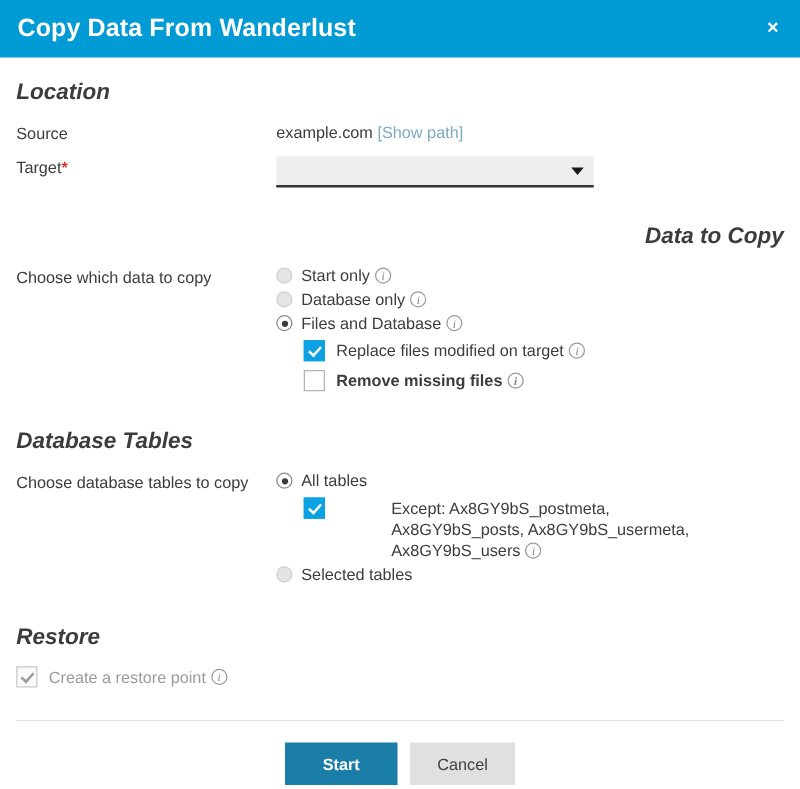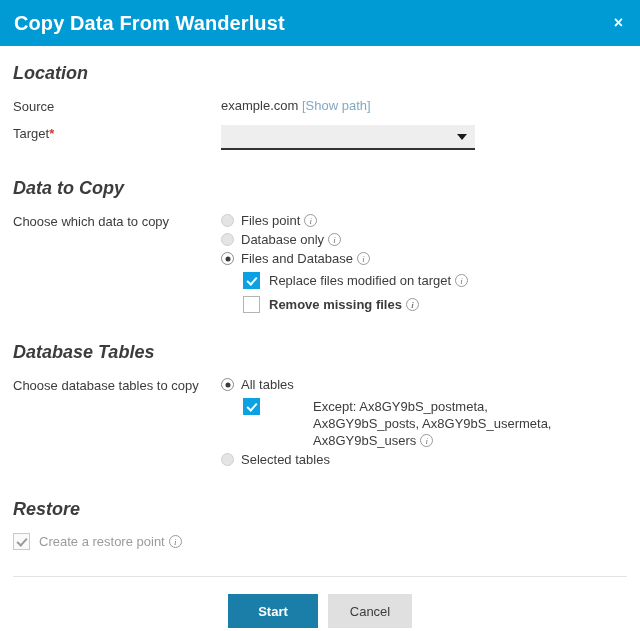--- a/index.html
+++ b/index.html
@@ -281,29 +281,29 @@
         <span>Target</span><span class="req">*</span>
       </div>
       <div class="row-value">
         <div class="select">
           <span></span>
           <span class="caret"></span>
         </div>
       </div>
     </div>
 
-    <h2 class="section-title" style="margin-top:28px;">Data to Copy</h2>
+    <h2 class="section-title" style="margin-top:28px;text-align:right;">Data to Copy</h2>
 
     <div class="row" style="margin-top:14px;">
       <div class="row-label">Choose which data to copy</div>
       <div class="row-value">
 
         <div class="choice">
           <span class="radio"></span>
-          <span class="choice-text"><span>Files point</span><span class="info-icon">i</span></span>
+          <span class="choice-text"><span>Start only</span><span class="info-icon">i</span></span>
         </div>
 
         <div class="choice">
           <span class="radio"></span>
           <span class="choice-text"><span>Database only</span><span class="info-icon">i</span></span>
         </div>
 
         <div class="choice">
           <span class="radio checked"></span>
           <span class="choice-text"><span>Files and Database</span><span class="info-icon">i</span></span>

